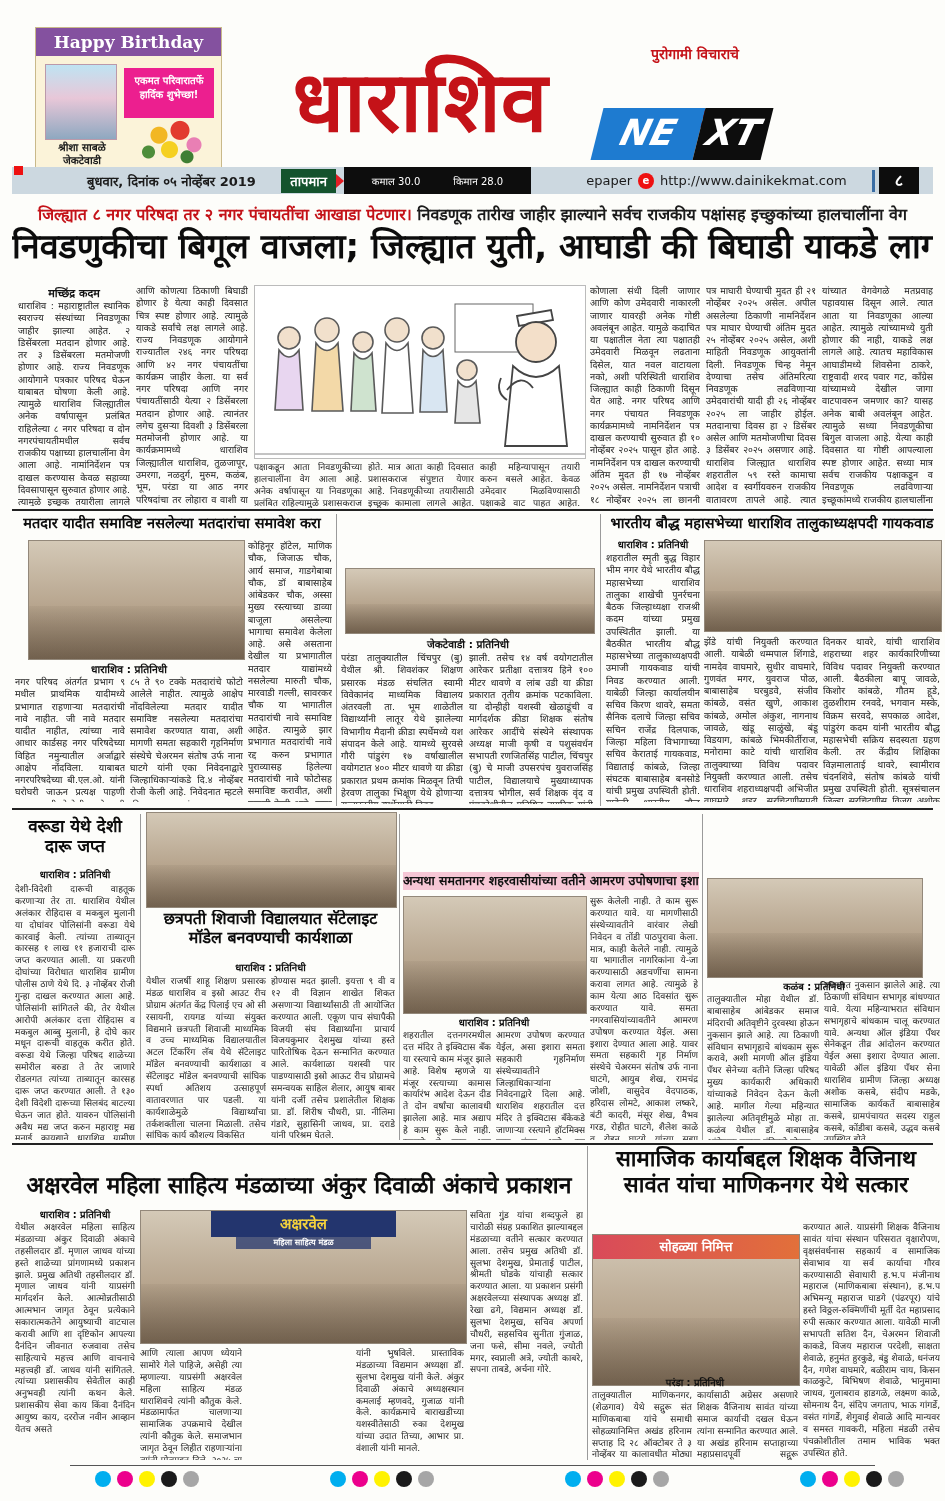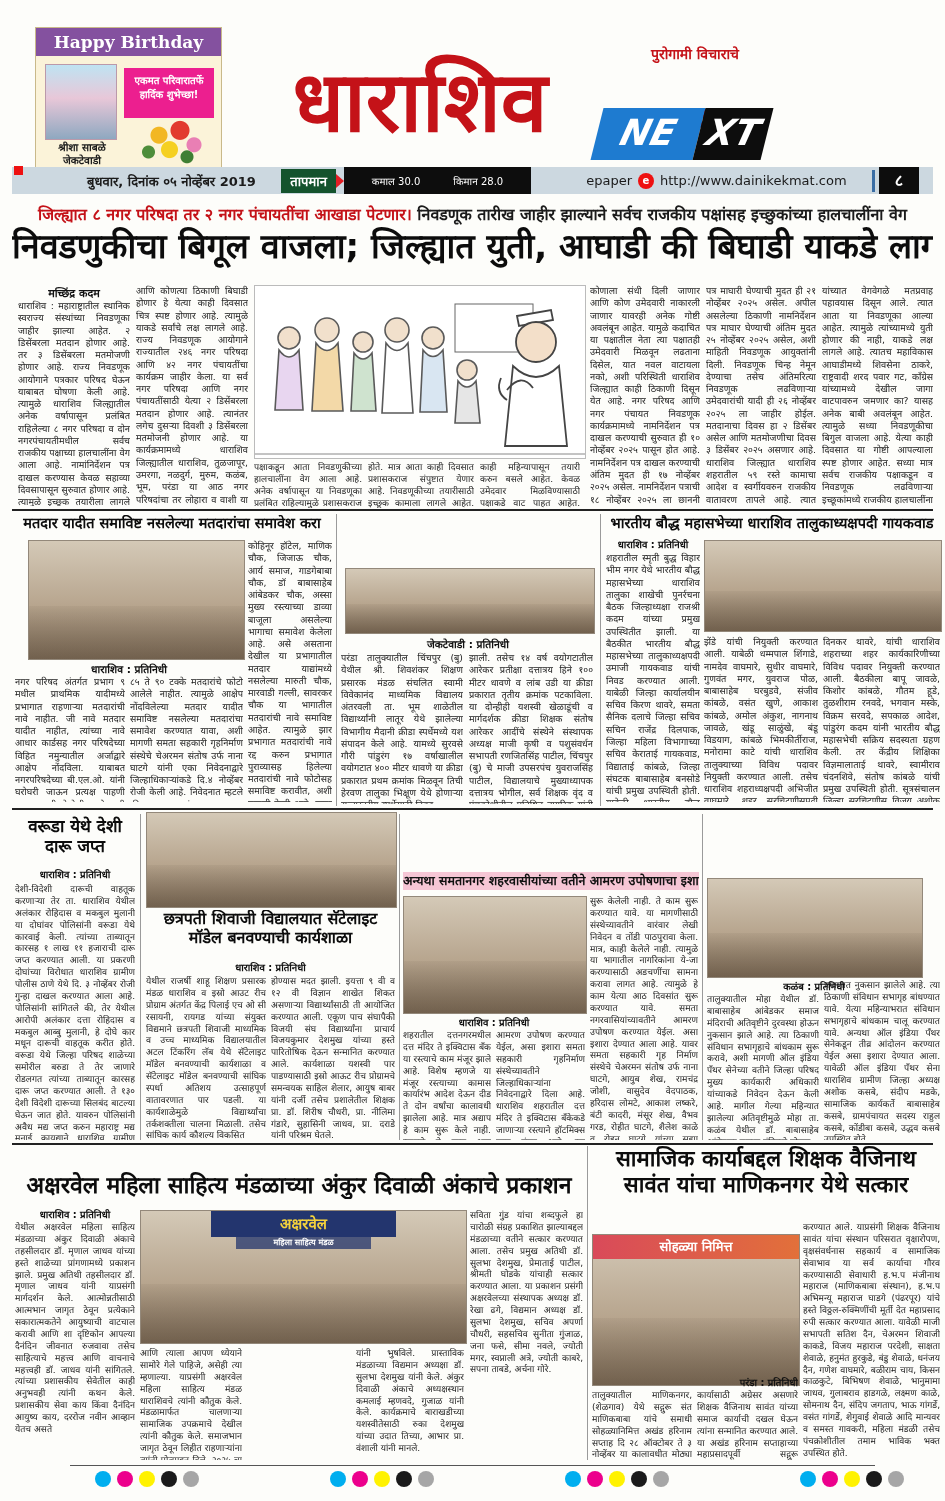--- a/index.html
+++ b/index.html
@@ -232,21 +232,21 @@
   <div class="col" style="left:356px;top:1348px;width:108px;height:112px;font-size:9px;">यांनी भुषविले. प्रास्ताविक मंडळाच्या विद्यमान अध्यक्षा डॉ. सुलभा देशमुख यांनी केले. अंकुर दिवाळी अंकाचे अध्यक्षस्थान कमलाई म्हणवदे, गुजाळ यांनी केले. कार्यक्रमाचे बाराखडीच्या यशस्वीतेसाठी रुका देशमुख यांच्या उदात तिच्या, आभार प्रा. वंशाली यांनी मानले.</div>
 
   <div class="vrule" style="left:587px;top:1146px;height:314px;"></div>
 
   <div class="head" style="left:592px;top:1146px;width:348px;font-size:22px;">सामाजिक कार्याबद्दल शिक्षक वैजिनाथ सावंत यांचा माणिकनगर येथे सत्कार</div>
   <div class="photo" style="left:592px;top:1222px;width:206px;height:150px;margin-top:12px;">
     <div class="banner" style="height:24px;background:linear-gradient(90deg,#d94a5a,#e2703a);color:#fff;font-size:13px;line-height:24px;">सोहळ्या निमित्त</div>
     <div class="shade"></div>
   </div>
   <div class="col" style="left:803px;top:1222px;width:137px;height:238px;font-size:9px;">करण्यात आले. याप्रसंगी शिक्षक वैजिनाथ सावंत यांचा संस्थान परिसरात वृक्षारोपण, वृक्षसंवर्धनास सहकार्य व सामाजिक सेवाभाव या सर्व कार्याचा गौरव करण्यासाठी सेवाधारी ह.भ.प मंजीनाथ महाराज (माणिकबाबा संस्थान), ह.भ.प अभिमन्यू महाराज घाडगे (पंढरपूर) यांचे हस्ते विठ्ठल-रुक्मिणींची मूर्ती देत महाप्रसाद रुपी सत्कार करण्यात आला. यावेळी माजी सभापती सतिश दैन, चेअरमन शिवाजी काकडे, विजय महाराज परदेशी, साक्षता शेवाळे, हनुमंत हुरकुडे, बंडु शेवाळे, धनंजय दैन, गणेश वाघमारे, बळीराम चाय, किसन काळकुटे, बिभिषण शेवाळे, भानुमामा जाधव, गुलाबराव हाडगळे, लक्ष्मण काळे, सोमनाथ दैन, संदिप जगताप, भाऊ गांगर्डे, वसंत गांगर्डे, शेगुवाई शेवाळे आदि मान्यवर व समस्त गावकरी, महिला मंडळी तसेच पंचक्रोशीतील तमाम भाविक भक्त उपस्थित होते.</div>
-  <div class="byline" style="left:592px;top:1376px;width:206px;font-size:9.8px;text-align:right;">परंडा : प्रतिनिधी</div>
+  <div class="byline" style="left:592px;top:1376px;width:206px;font-size:9.8px;">परंडा : प्रतिनिधी</div>
   <div class="col" style="left:592px;top:1390px;width:100px;height:70px;font-size:9px;">तालुक्यातील माणिकनगर, (शेळगाव) येथे सद्गुरू संत माणिकबाबा यांचे समाधी सोहळ्यानिमित्त अखंड हरिनाम सप्ताह दि २८ ऑक्टोबर ते ३ नोव्हेंबर या कालावधीत मोठ्या उत्साहात पार पडला. ३ नोव्हेंबर रोजी सप्ताहाची सांगता अमृततुल्य किर्तन सोहळ्या व काला दहिहंडी फोडून झाली. याप्रसंगी समाज</div>
   <div class="col" style="left:697px;top:1390px;width:101px;height:70px;font-size:9px;">कार्यासाठी अग्रेसर असणारे शिक्षक वैजिनाथ सावंत यांच्या समाज कार्याची दखल घेऊन त्यांना सन्मानित करण्यात आले. या अखंड हरिनाम सप्ताहाच्या महाप्रसादपूर्वी सद्गुरू माणिकबाबा संस्थान व समस्त गावकरी मंडळी माणिकनगर यांनी संस्थानासाठी भरीव मदत करणारे व संस्थानात वृक्षसंवर्धन, सामाजिक कार्य करणाऱ्या मान्यवरांचे सत्कार</div>
 
   <div class="abs" style="left:70px;top:1465px;width:805px;height:1px;background:#555;"></div>
   <div class="dots" style="left:95px;top:1471px;">
     <div class="dot c1"></div>
       <div class="dot c2"></div>
       <div class="dot c3"></div>
       <div class="dot c4"></div>
       <div class="dot c5"></div>

